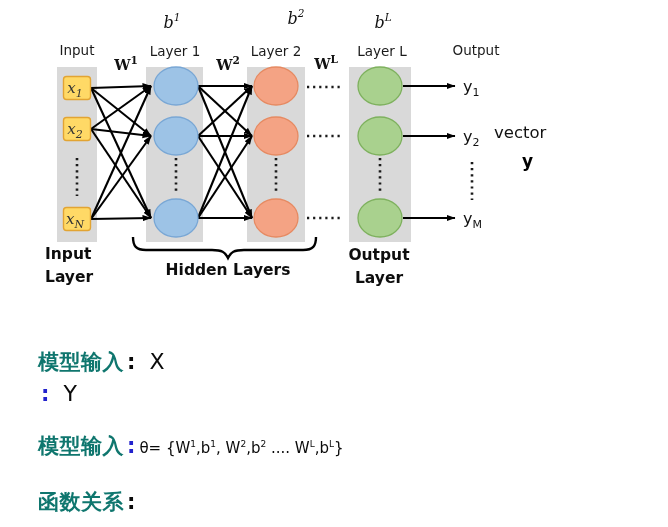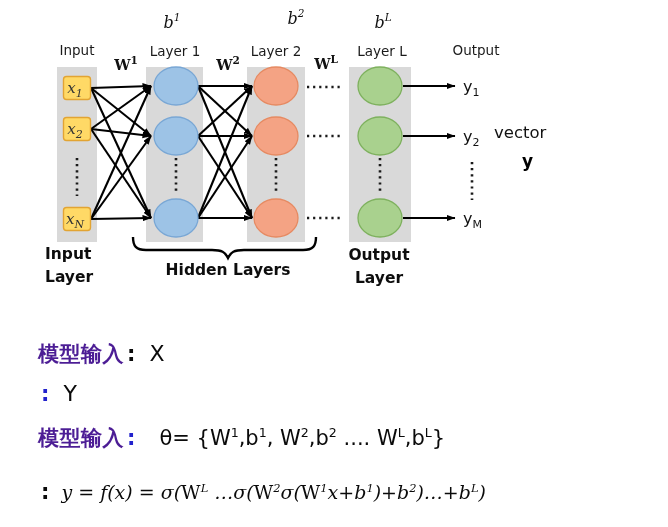--- a/index.html
+++ b/index.html
@@ -21,27 +21,27 @@
   .t-bias{font-family:"DejaVu Serif",serif;font-style:italic;font-size:16px;fill:#111;}
   .t-w{font-family:"DejaVu Serif",serif;font-weight:bold;font-size:14.5px;fill:#111;}
   .t-node{font-family:"DejaVu Serif",serif;font-style:italic;font-size:15px;fill:#333;}
   .t-y{font-size:16px;fill:#111;}
   .t-vec{font-size:16.5px;fill:#111;}
   .t-vecy{font-size:17px;font-weight:bold;fill:#000;}
   .sup{font-size:10.5px;}
   .sub{font-size:11px;}
   
   .note{position:absolute;left:38px;display:flex;align-items:baseline;white-space:nowrap;}
-  .nl{font-weight:bold;font-size:21px;color:#4c1d95;letter-spacing:0.5px;}
+  .nl{font-weight:bold;font-size:21px;color:#0f766e;letter-spacing:0.5px;margin-top:8px;}
   .colon{font-weight:bold;font-size:21px;margin-left:3px;}
   .c-dark{color:#0a0a0a;}
   .c-blue{color:#2222CC;}
   .nv{margin-left:14px;font-size:22px;color:#0a0a0a;}
   .nv sup{font-size:60%;}
-  .note-params .nv{font-size:21px;margin-left:24px;}
+  .note-params .nv{font-size:15px;margin-left:4px;}
   .note-formula .nv{font-family:"DejaVu Serif",serif;font-style:italic;font-size:19px;margin-left:12px;}
   .rm{font-style:normal;}
 </style>
 </head>
 <body>
 
 <div class="stage">
 
   <svg viewBox="0 0 668 310" width="668" height="310">
     <defs>
@@ -153,18 +153,18 @@
     <div class="note" style="top:381px">
         <span class="colon c-blue">:</span>
       <span class="nv nv-sans">Y</span>
     </div>
     <div class="note note-params" style="top:424px">
       <span class="nl">模型输入</span>
         <span class="colon c-blue">:</span>
       <span class="nv nv-sans">θ= {W<sup>1</sup>,b<sup>1</sup>, W<sup>2</sup>,b<sup>2</sup> .... W<sup>L</sup>,b<sup>L</sup>}</span>
     </div>
     <div class="note note-formula" style="top:480px">
+      <span class="nl">函数关系</span>
         <span class="colon c-dark">:</span>
-      <span class="nv">y = f(x) = σ(<span class="rm">W</span><sup>L</sup> …σ(<span class="rm">W</span><sup>2</sup>σ(<span class="rm">W</span><sup>1</sup>x+b<sup>1</sup>)+b<sup>2</sup>)…+b<sup>L</sup>)</span>
     </div>
   </div>
 
 </div>
 
 </body></html>

